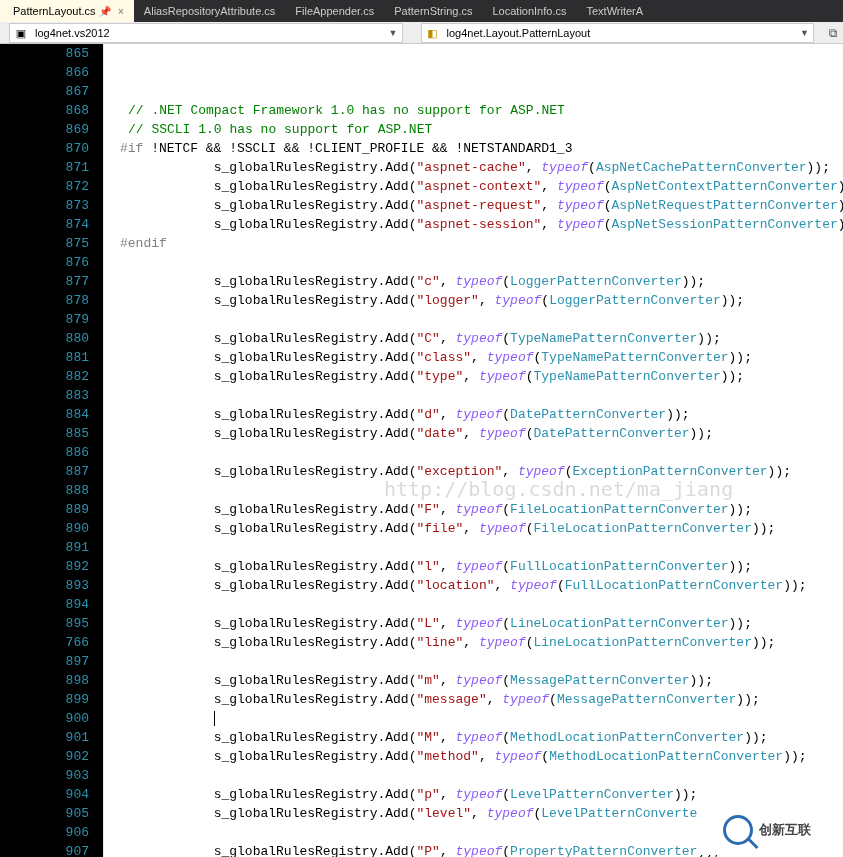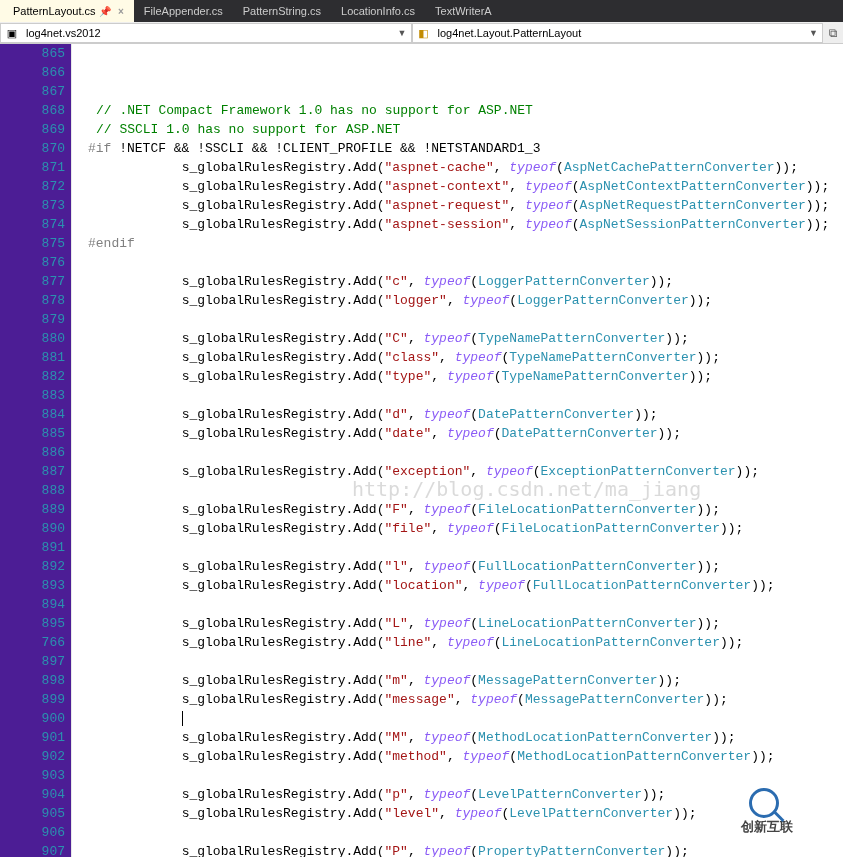--- a/index.html
+++ b/index.html
@@ -54,21 +54,21 @@
   .nav-select {
     flex: 1;
     height: 20px;
     border: 1px solid #ccc;
     background: #fff;
     font-size: 11px;
     padding: 1px 4px;
     display: flex;
     align-items: center;
     justify-content: space-between;
-    margin: 0;
+    margin: 9px;
   }
   .nav-select .arrow {
     font-size: 9px;
     color: #555;
   }
   .nav-icon {
     width: 14px;
     height: 14px;
     margin-right: 4px;
     display: inline-block;
@@ -85,24 +85,25 @@
     top: 44px;
     bottom: 0;
     left: 0;
     right: 0;
     display: flex;
     font-family: Consolas, "Courier New", monospace;
     font-size: 13px;
     line-height: 19px;
   }
   .gutter {
-    background: #4c1d95;
+    background: #000000;
     color: #2b91af;
     text-align: right;
-    width: 72px;
+    padding-right: 8px;
+    width: 104px;
     border-right: 1px solid #e8e8e8;
     user-select: none;
   }
   .gutter .ln { height: 19px; padding-right: 6px; }
   .code {
     flex: 1;
     background: #fff;
     overflow: hidden;
     white-space: pre;
     padding-left: 16px;
@@ -136,32 +137,31 @@
     left: 280px;
     color: rgba(150,150,150,0.35);
     font-family: Consolas, monospace;
     font-size: 20px;
     z-index: 5;
     pointer-events: none;
   }
   .brand {
     position: absolute;
     right: 6px;
-    bottom: 20px;
+    bottom: 2px;
     width: 140px;
     height: 50px;
     background: #fff;
     display: flex;
     align-items: center;
     justify-content: center;
     color: #444;
     font-weight: bold;
     font-size: 13px;
     z-index: 10;
-    flex-direction: column;
   }
   .brand .gl {
     width: 30px;
     height: 30px;
     border: 3px solid #2b6cb0;
     border-radius: 50%;
     margin-right: 6px;
     position: relative;
   }
   .brand .gl::after {
@@ -176,20 +176,23 @@
   }
 </style>
 </head>
 <body>
 
 <div class="tabs" id="tabs">
     <div class="tab active">
       <span>PatternLayout.cs</span>
       <span class="tab-pin">📌</span>
       <span class="tab-close">×</span>
+    </div>
+    <div class="tab">
+      <span>AliasRepositoryAttribute.cs</span>
     </div>
     <div class="tab">
       <span>FileAppender.cs</span>
     </div>
     <div class="tab">
       <span>PatternString.cs</span>
     </div>
     <div class="tab">
       <span>LocationInfo.cs</span>
     </div>

